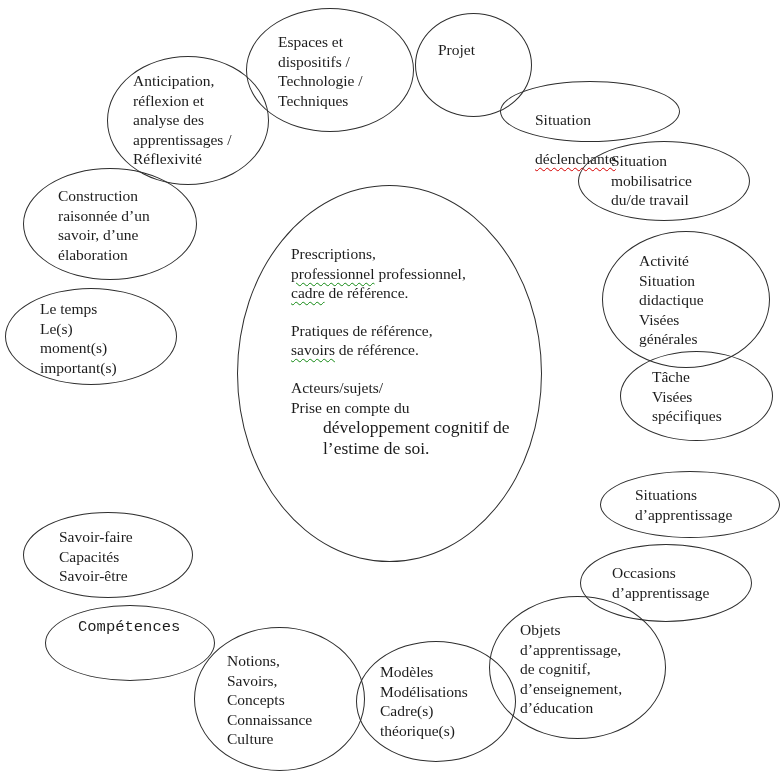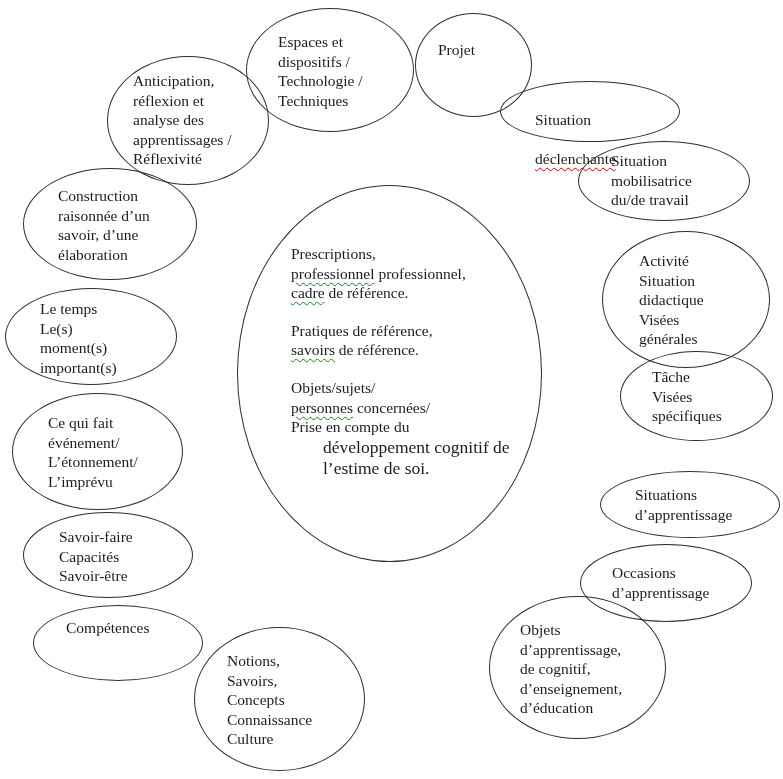--- a/index.html
+++ b/index.html
@@ -39,43 +39,42 @@
   .b-projet{left:415px;top:13px;width:117px;height:104px;--tx:22px;--ty:26px;}
   .b-declenchante{left:500px;top:81px;width:180px;height:61px;--tx:34px;--ty:8px;}
   .b-mobilisatrice{left:578px;top:141px;width:172px;height:80px;--tx:32px;--ty:9px;}
   .b-activite{left:602px;top:231px;width:168px;height:137px;--tx:36px;--ty:19px;}
   .b-tache{left:620px;top:351px;width:153px;height:90px;--tx:31px;--ty:15px;}
   .b-situations{left:600px;top:471px;width:180px;height:67px;--tx:34px;--ty:13px;}
   .b-occasions{left:580px;top:544px;width:172px;height:78px;--tx:31px;--ty:18px;}
   .b-objets{left:489px;top:596px;width:177px;height:143px;--tx:30px;--ty:23px;}
   .b-modeles{left:356px;top:641px;width:160px;height:121px;--tx:23px;--ty:20px;}
   .b-notions{left:194px;top:627px;width:171px;height:144px;--tx:32px;--ty:23px;}
-  .b-competences{left:33px;top:605px;width:170px;height:76px;--tx:32px;--ty:12px;}
+  .b-competences{left:45px;top:605px;width:170px;height:76px;font-family:Liberation Mono, monospace;--tx:32px;--ty:12px;}
   .b-savoirfaire{left:23px;top:512px;width:170px;height:86px;--tx:35px;--ty:14px;}
   .b-cequifait{left:12px;top:393px;width:171px;height:117px;--tx:35px;--ty:19px;}
   .b-letemps{left:5px;top:288px;width:172px;height:97px;--tx:34px;--ty:10px;}
   .b-construction{left:23px;top:168px;width:174px;height:112px;--tx:34px;--ty:17px;}
   .b-anticipation{left:107px;top:56px;width:162px;height:129px;--tx:25px;--ty:14px;}
 </style>
 </head>
 <body>
 
 <div class="canvas">
 
   <div class="center-ellipse">
     <div class="ctext">
       <div class="cline"><span class="sq-green"></span><span>Prescriptions,</span></div>
       <div class="cline"><span class="sq-green">professionnel</span><span> professionnel,</span></div>
       <div class="cline"><span class="sq-green">cadre</span><span> de référence.</span></div>
       <div class="cgap"></div>
       <div class="cline"><span class="sq-green"></span><span>Pratiques de référence,</span></div>
       <div class="cline"><span class="sq-green">savoirs</span><span> de référence.</span></div>
       <div class="cgap"></div>
-      <div class="cline"><span class="sq-green"></span><span>Objets/sujets/</span></div>
-      <div class="cline"><span class="sq-green">personnes</span><span> concernées/</span></div>
+      <div class="cline"><span class="sq-green"></span><span>Acteurs/sujets/</span></div>
       <div class="cline"><span class="sq-green"></span><span>Prise en compte du</span></div>
       <div class="cline large"><span class="sq-green"></span><span>développement cognitif de</span></div>
       <div class="cline large"><span class="sq-green"></span><span>l’estime de soi.</span></div>
     </div>
   </div>
 
   <div class="bubble b-espaces">
     <div class="btext">Espaces et
 dispositifs /
 Technologie /
@@ -124,45 +123,45 @@
   </div>
 
   <div class="bubble b-objets">
     <div class="btext">Objets
 d’apprentissage,
 de cognitif,
 d’enseignement,
 d’éducation</div>
   </div>
 
+  <div class="bubble b-modeles">
+    <div class="btext">Modèles
+Modélisations
+Cadre(s)
+théorique(s)</div>
+  </div>
 
   <div class="bubble b-notions">
     <div class="btext">Notions,
 Savoirs,
 Concepts
 Connaissance
 Culture</div>
   </div>
 
   <div class="bubble b-competences">
     <div class="btext">Compétences</div>
   </div>
 
   <div class="bubble b-savoirfaire">
     <div class="btext">Savoir-faire
 Capacités
 Savoir-être</div>
   </div>
 
-  <div class="bubble b-cequifait">
-    <div class="btext">Ce qui fait
-événement/
-L’étonnement/
-L’imprévu</div>
-  </div>
 
   <div class="bubble b-letemps">
     <div class="btext">Le temps
 Le(s)
 moment(s)
 important(s)</div>
   </div>
 
   <div class="bubble b-construction">
     <div class="btext">Construction

